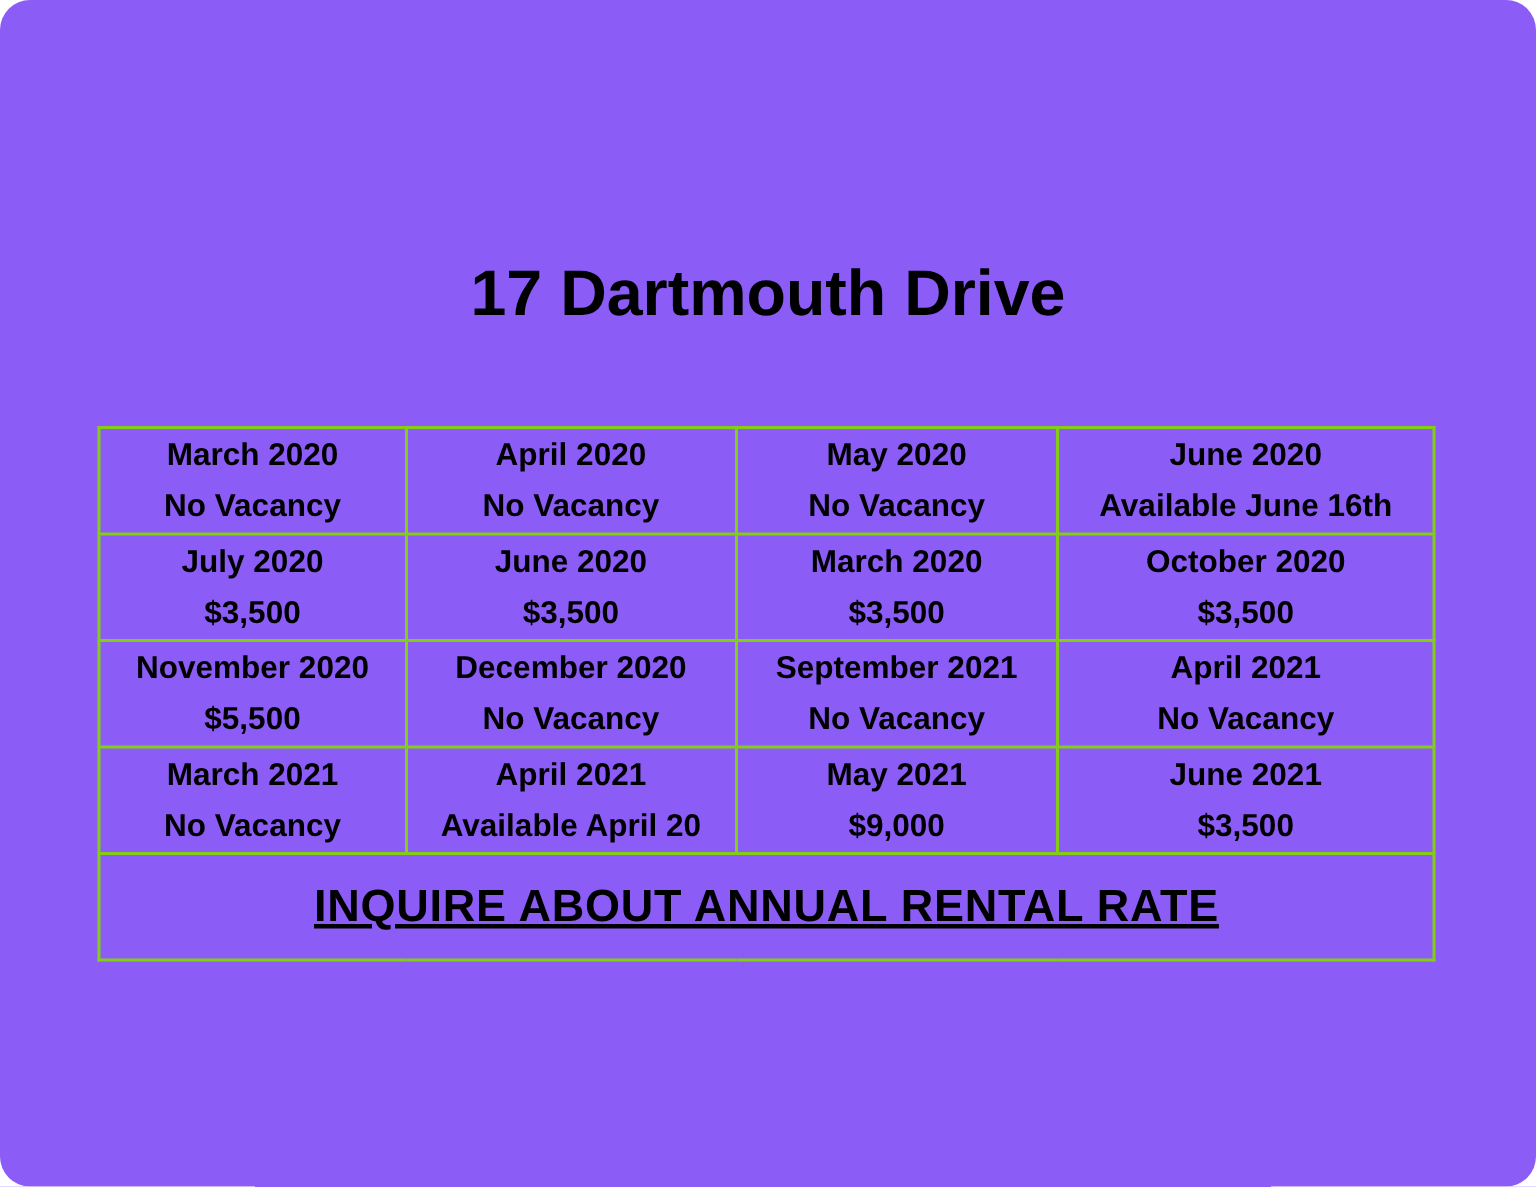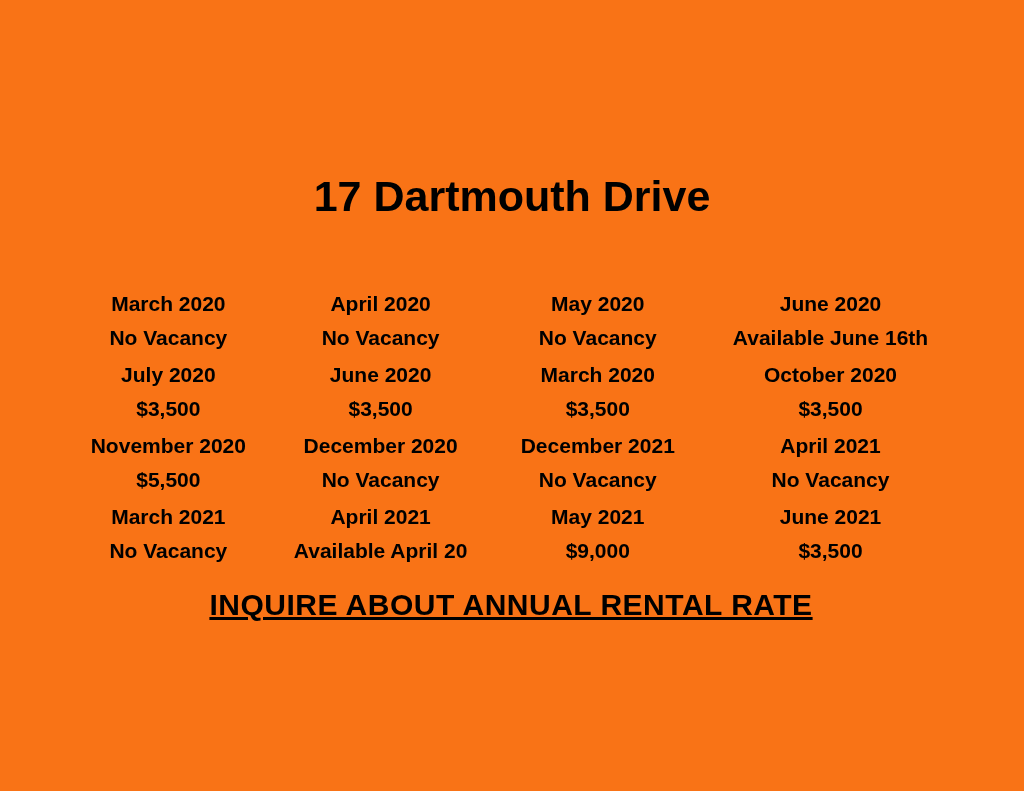--- a/index.html
+++ b/index.html
@@ -6,22 +6,23 @@
     margin: 0;
     padding: 0;
     background: #ffffff;
     font-family: "Liberation Sans", sans-serif;
     color: #000000;
   }
   .page {
     position: relative;
     width: 1024px;
     height: 791px;
-    background: #f97316;
+    background: #8b5cf6;
     overflow: hidden;
+    border-radius: 20px;
   }
   .title {
     position: absolute;
     top: 172px;
     left: 0;
     width: 100%;
     text-align: center;
     font-size: 43px;
     font-weight: bold;
     letter-spacing: 0px;
@@ -37,21 +38,21 @@
   }
   table.rates {
     position: absolute;
     top: 284px;
     left: 65px;
     width: 892px;
     border-collapse: collapse;
     table-layout: fixed;
   }
   table.rates td {
-    border: 2px solid #f97316;
+    border: 2px solid #84cc16;
     text-align: center;
     vertical-align: middle;
     padding: 0;
     height: 69px;
   }
   .cell-month, .cell-status {
     display: block;
     font-size: 21px;
     font-weight: bold;
     line-height: 34px;
@@ -122,21 +123,21 @@
       <tr>
         <td>
           <span class="cell-month">November 2020</span>
           <span class="cell-status">$5,500</span>
         </td>
         <td>
           <span class="cell-month">December 2020</span>
           <span class="cell-status">No Vacancy</span>
         </td>
         <td>
-          <span class="cell-month">December 2021</span>
+          <span class="cell-month">September 2021</span>
           <span class="cell-status">No Vacancy</span>
         </td>
         <td>
           <span class="cell-month">April 2021</span>
           <span class="cell-status">No Vacancy</span>
         </td>
       </tr>
       <tr>
         <td>
           <span class="cell-month">March 2021</span>

